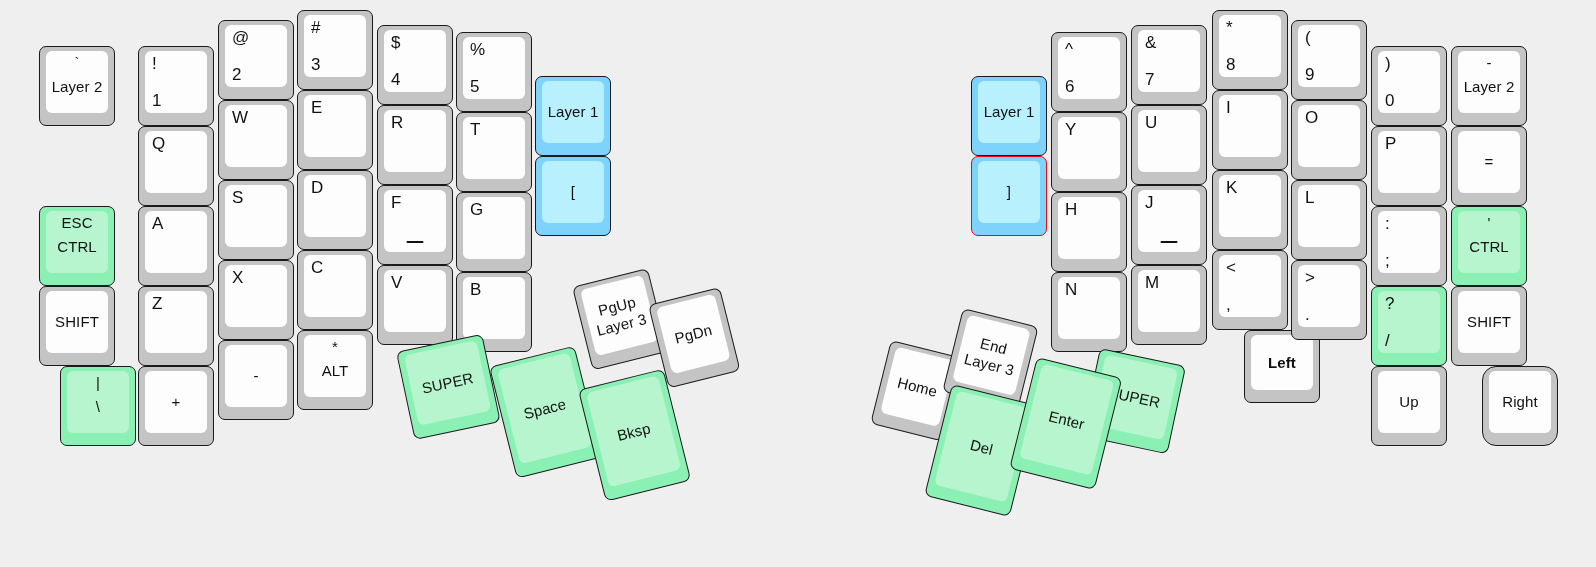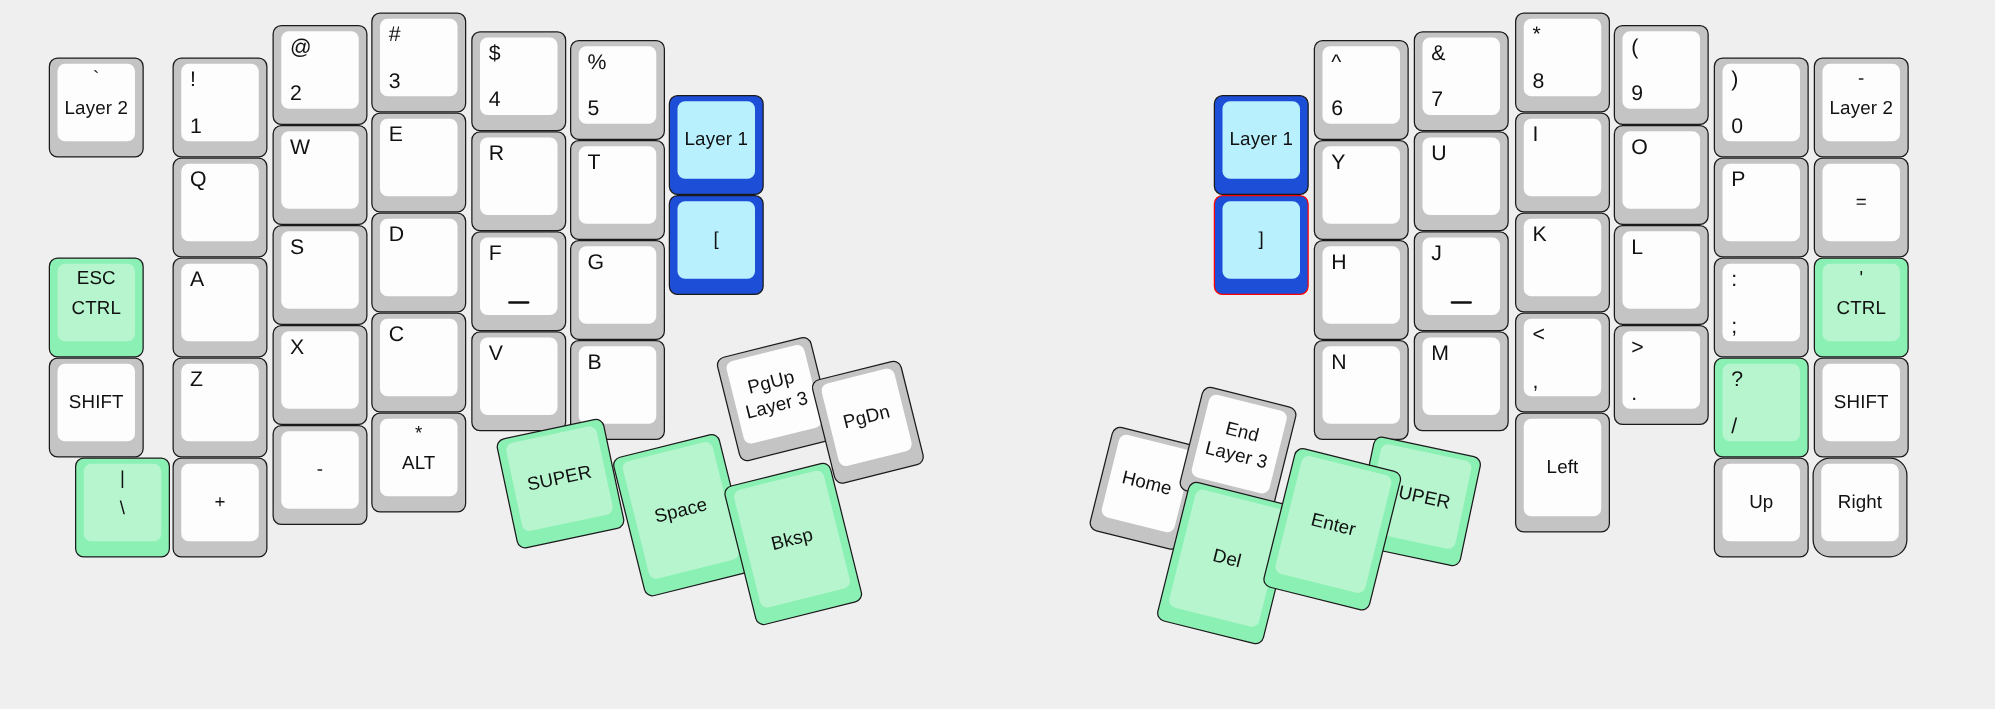--- a/index.html
+++ b/index.html
@@ -24,21 +24,21 @@
     position:absolute;
     box-sizing:border-box;
     border-radius:6px;
     background:#fdfdfd;            
     left:6px; right:6px; top:4px; bottom:12px;
     overflow:hidden;
   }
   
   .key.green{background:#8bf0b4;}
   .key.green > .cap{background:#b6f5ce;}
-  .key.blue{background:#1d4ed8;}
+  .key.blue{background:#7dd3fc;}
   .key.blue > .cap{background:#b9f0fd;}
   .key.sel{border-color:#ff0000;}
 
   
   .lg{
     position:absolute;
     color:#111;
     line-height:1.02;
     white-space:pre;
     letter-spacing:.1px;
@@ -281,21 +281,21 @@
       <div class="cap">
         <div class="lg tl">K</div>
       </div>
     </div>
     <div class="key" style="left: 1212px; top: 250px; width: 76px; height: 80px;">
       <div class="cap">
         <div class="lg tl">&lt;</div>
         <div class="lg bl">,</div>
       </div>
     </div>
-    <div class="key" style="left: 1212px; top: 330px; width: 76px; height: 96px;">
+    <div class="key" style="left: 1244px; top: 330px; width: 76px; height: 73px; font-weight: bold;">
       <div class="cap">
         <div class="lg c">Left</div>
       </div>
     </div>
     <div class="key" style="left: 1291px; top: 20px; width: 76px; height: 80px;">
       <div class="cap">
         <div class="lg tl">(</div>
         <div class="lg bl">9</div>
       </div>
     </div>
@@ -358,21 +358,21 @@
       <div class="cap">
         <div class="lg tc">'</div>
         <div class="lg c" style="top: 58%;">CTRL</div>
       </div>
     </div>
     <div class="key" style="left: 1451px; top: 286px; width: 76px; height: 80px;">
       <div class="cap">
         <div class="lg c">SHIFT</div>
       </div>
     </div>
-    <div class="key" style="left: 1450px; top: 366px; width: 76px; height: 80px; border-radius: 14px;">
+    <div class="key" style="left: 1482px; top: 366px; width: 76px; height: 80px; border-radius: 14px;">
       <div class="cap">
         <div class="lg c">Right</div>
       </div>
     </div>
     <div class="key green" style="left: 396px; top: 352px; width: 88px; height: 90px; transform-origin: 0px 0px; transform: rotate(-12deg); z-index: 3;">
       <div class="cap">
         <div class="lg c two">SUPER</div>
       </div>
     </div>
     <div class="key" style="left: 572px; top: 287px; width: 78px; height: 86px; transform-origin: 0px 0px; transform: rotate(-14deg); z-index: 3;">

